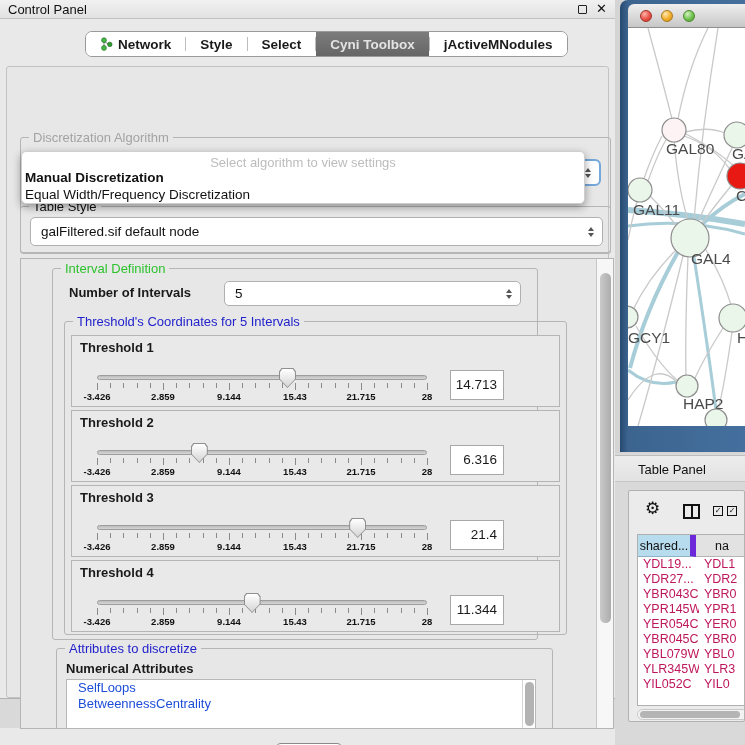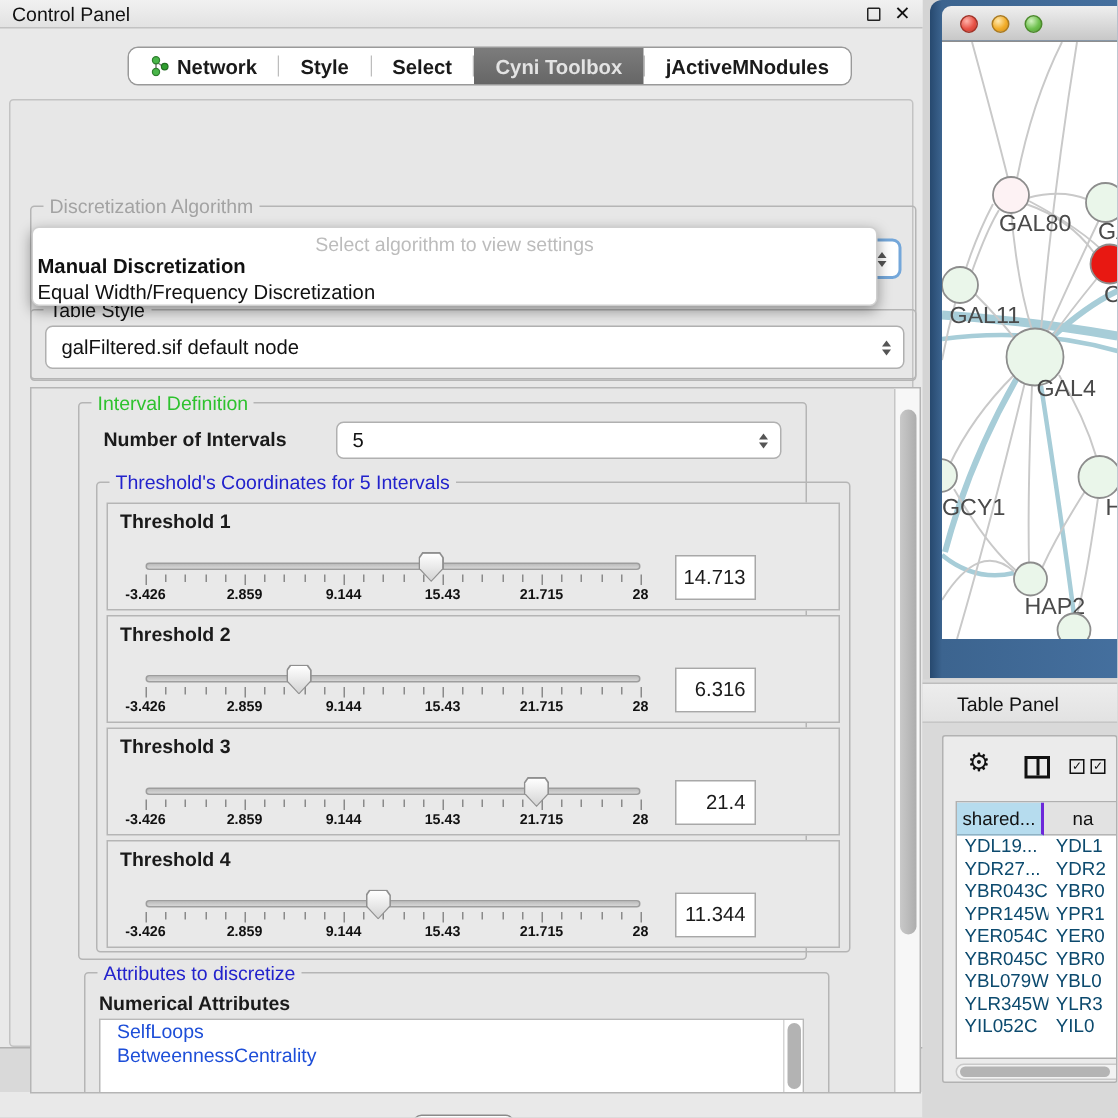--- a/index.html
+++ b/index.html
@@ -103,25 +103,25 @@
   #tp-title { position:absolute; left:23px; top:6px; font-size:13px; color:#111; }
   #tp-body { position:absolute; left:13px; top:37px; width:117px; height:232px; background:#ebebeb; border:1px solid #b2b2b2; border-radius:2px; overflow:hidden; }
   #tp-gear { position:absolute; left:16px; top:9px; font-size:17px; color:#111; line-height:17px; }
   #tp-colicon { position:absolute; left:54px; top:13px; width:17px; height:15px; border:2px solid #111; }
   #tp-colicon::after { content:""; position:absolute; left:5.5px; top:0; width:2px; height:11px; background:#111; }
   .tp-check { position:absolute; top:15px; width:10px; height:10px; border:1.5px solid #111; font-size:8px; line-height:8px; text-align:center; color:#111; }
   #tp-check1 { left:84px; }
   #tp-check2 { left:98px; }
   #tp-table { position:absolute; left:8px; top:43px; width:112px; height:172px; border:1px solid #b0b0b0; background:#fff; overflow:hidden; }
   #tp-thead { display:flex; height:22px; }
-  .th-cell { font-size:12.5px; display:flex; align-items:center; justify-content:center; border-right:2px solid #6d28d9; }
+  .th-cell { font-size:12.5px; display:flex; align-items:center; justify-content:center; border-right:6px solid #6d28d9; }
   #th-0 { width:62px; background:#b6dcee; border-bottom:1px solid #8fb2c4; color:#111; }
   #th-1 { width:56px; background:#e2e2e2; border-bottom:1px solid #b5b5b5; border-right:none; color:#111; }
   .t-row { display:flex; height:15px; }
-  .td-cell { font-size:12.5px; line-height:15px; padding-left:5px; white-space:nowrap; overflow:hidden; color:#0c4a6e; }
+  .td-cell { font-size:12.5px; line-height:15px; padding-left:5px; white-space:nowrap; overflow:hidden; color:#be185d; }
   .td-0 { width:62px; }
   .td-1 { width:50px; }
   #tp-hscroll { position:absolute; left:8px; top:218px; width:112px; height:11px; background:#f2f2f2; border:1px solid #c9c9c9; border-radius:6px; }
   #tp-hthumb { position:absolute; left:2px; top:1px; width:100px; height:7px; background:#b4b4b4; border-radius:4px; }
 </style>
 </head>
 <body>
 
 <div id="root">
 

